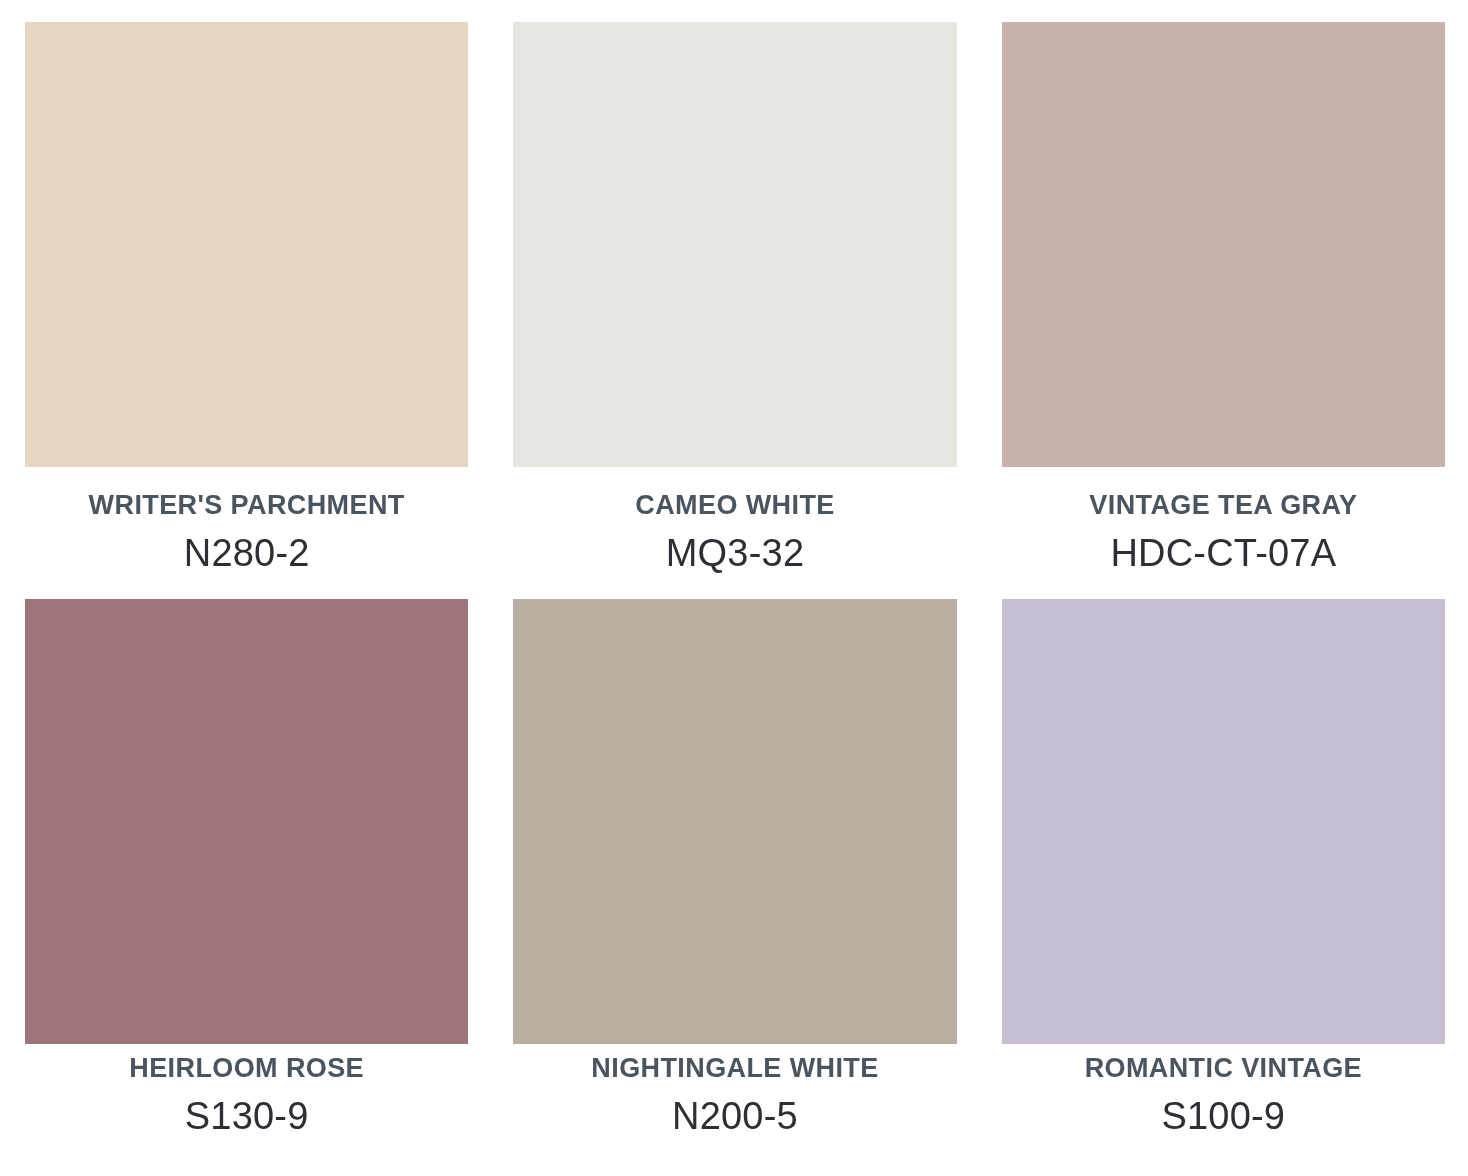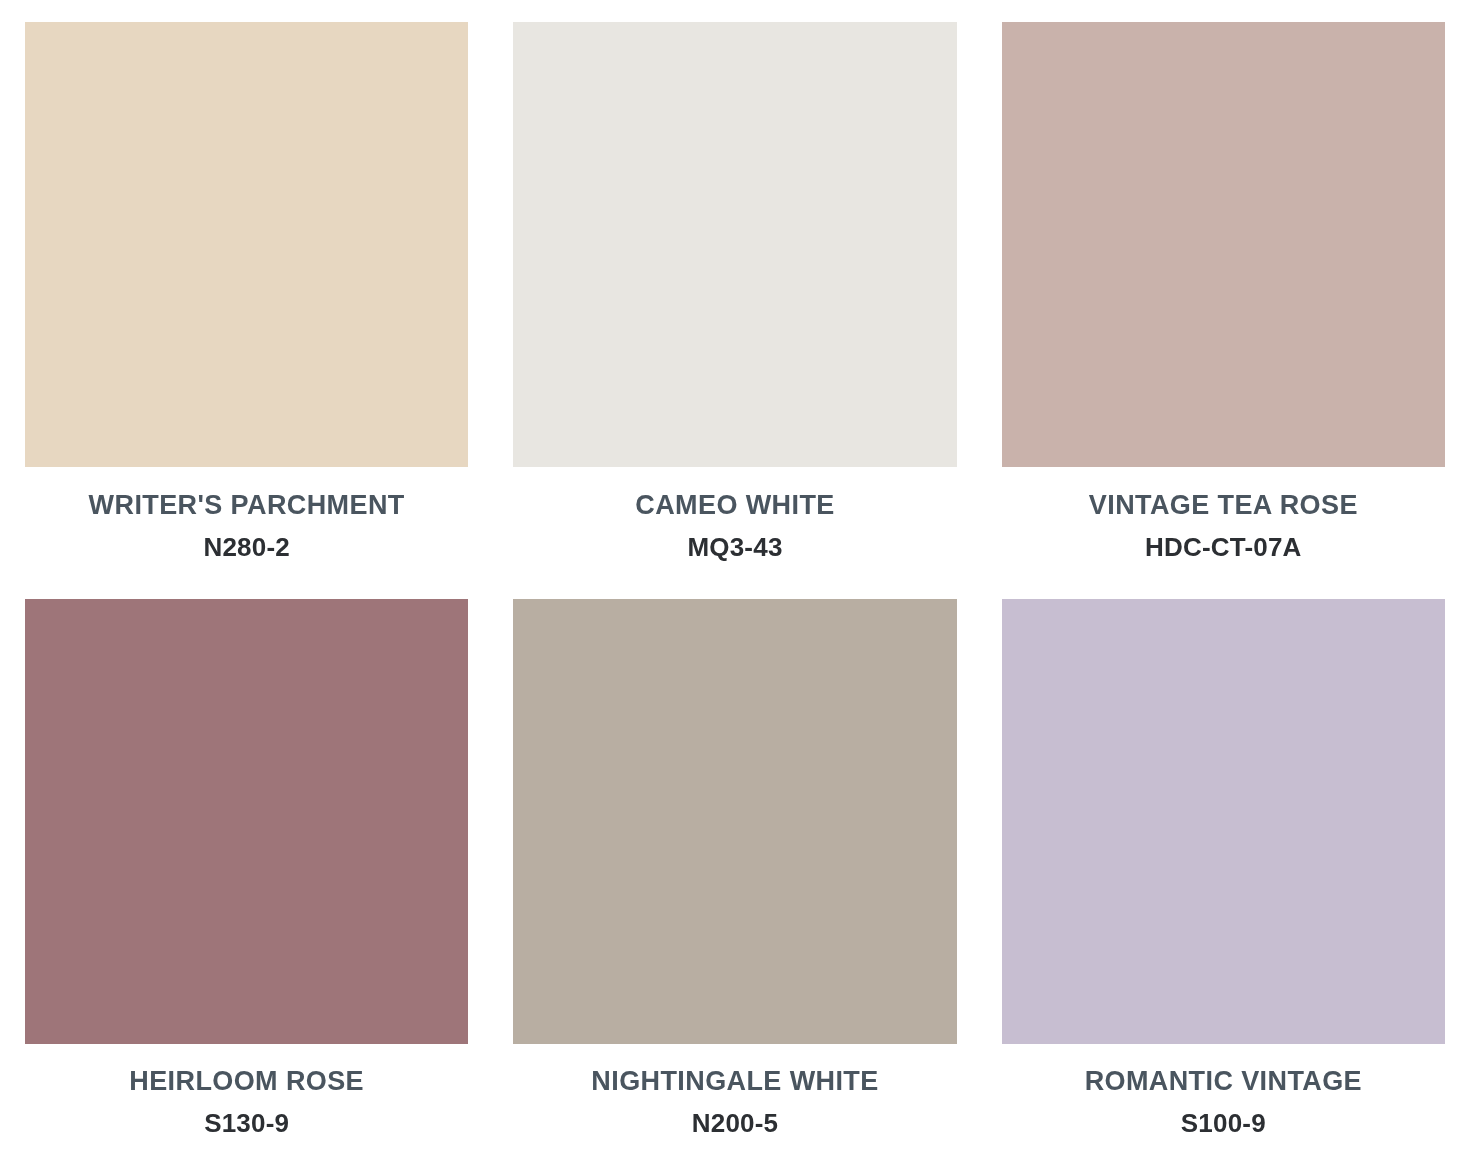--- a/index.html
+++ b/index.html
@@ -49,37 +49,37 @@
   .swatch-caption {
     flex: 1 1 auto;
     display: flex;
     flex-direction: column;
     align-items: center;
     justify-content: flex-start;
     padding-top: 24px;
   }
 
   .swatch-card.row-bottom .swatch-caption {
-    padding-top: 23px;
+    padding-top: 10px;
   }
 
   .swatch-name {
     font-size: 27px;
     font-weight: 700;
     letter-spacing: 0.4px;
     color: #4a555f;
     text-align: center;
     line-height: 1.1;
     white-space: nowrap;
   }
 
   .swatch-code {
     margin-top: 12px;
-    font-size: 26px;
-    font-weight: 700;
+    font-size: 38px;
+    font-weight: 400;
     letter-spacing: 0.2px;
     color: #2c2f33;
     text-align: center;
     line-height: 1.1;
     white-space: nowrap;
   }
 </style>
 </head>
 <body style="background-color: rgb(255, 255, 255);">
 
@@ -90,28 +90,28 @@
     <div class="swatch-caption">
       <div class="swatch-name">WRITER'S PARCHMENT</div>
       <div class="swatch-code">N280-2</div>
     </div>
   </div>
 
   <div class="swatch-card row-top">
     <div class="swatch-chip" style="background-color: rgb(232, 230, 225);"></div>
     <div class="swatch-caption">
       <div class="swatch-name">CAMEO WHITE</div>
-      <div class="swatch-code">MQ3-43</div>
+      <div class="swatch-code">MQ3-32</div>
     </div>
   </div>
 
   <div class="swatch-card row-top">
     <div class="swatch-chip" style="background-color: rgb(201, 178, 171);"></div>
     <div class="swatch-caption">
-      <div class="swatch-name">VINTAGE TEA ROSE</div>
+      <div class="swatch-name">VINTAGE TEA GRAY</div>
       <div class="swatch-code">HDC-CT-07A</div>
     </div>
   </div>
 
   <div class="swatch-card row-bottom">
     <div class="swatch-chip" style="background-color: rgb(158, 117, 121);"></div>
     <div class="swatch-caption">
       <div class="swatch-name">HEIRLOOM ROSE</div>
       <div class="swatch-code">S130-9</div>
     </div>

